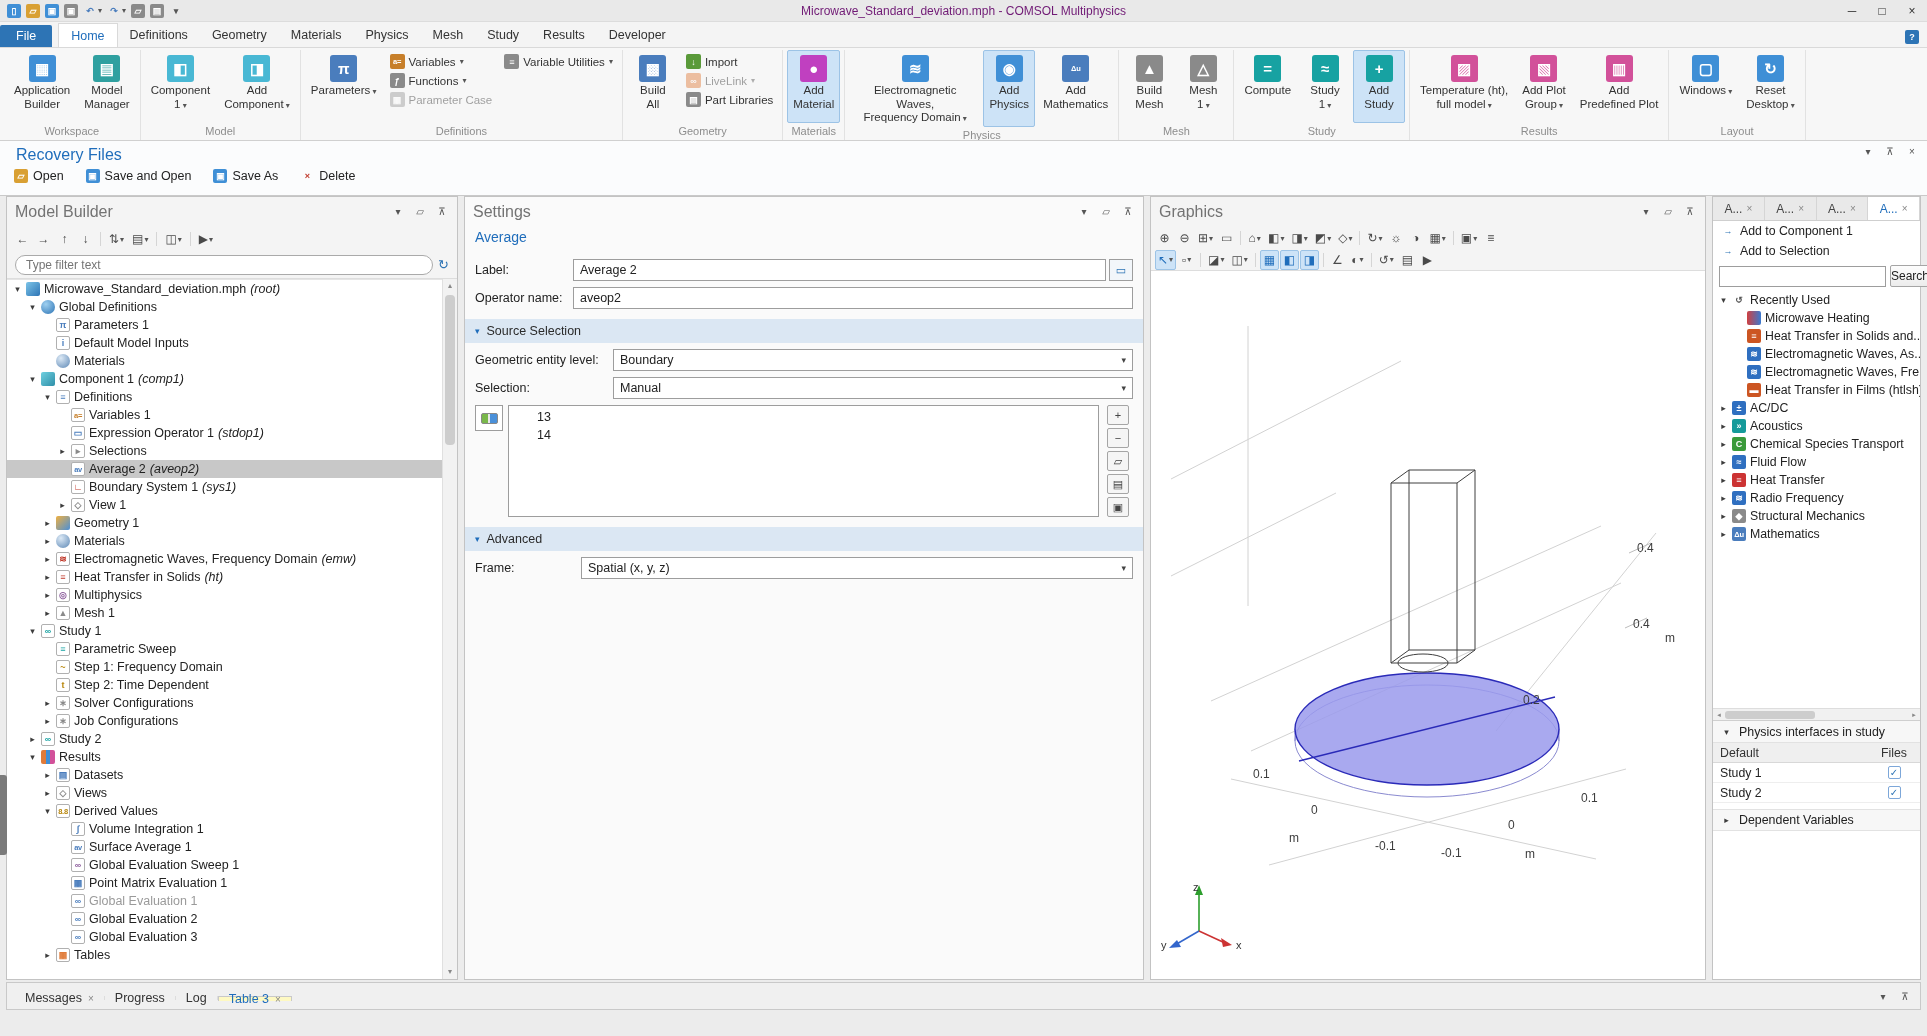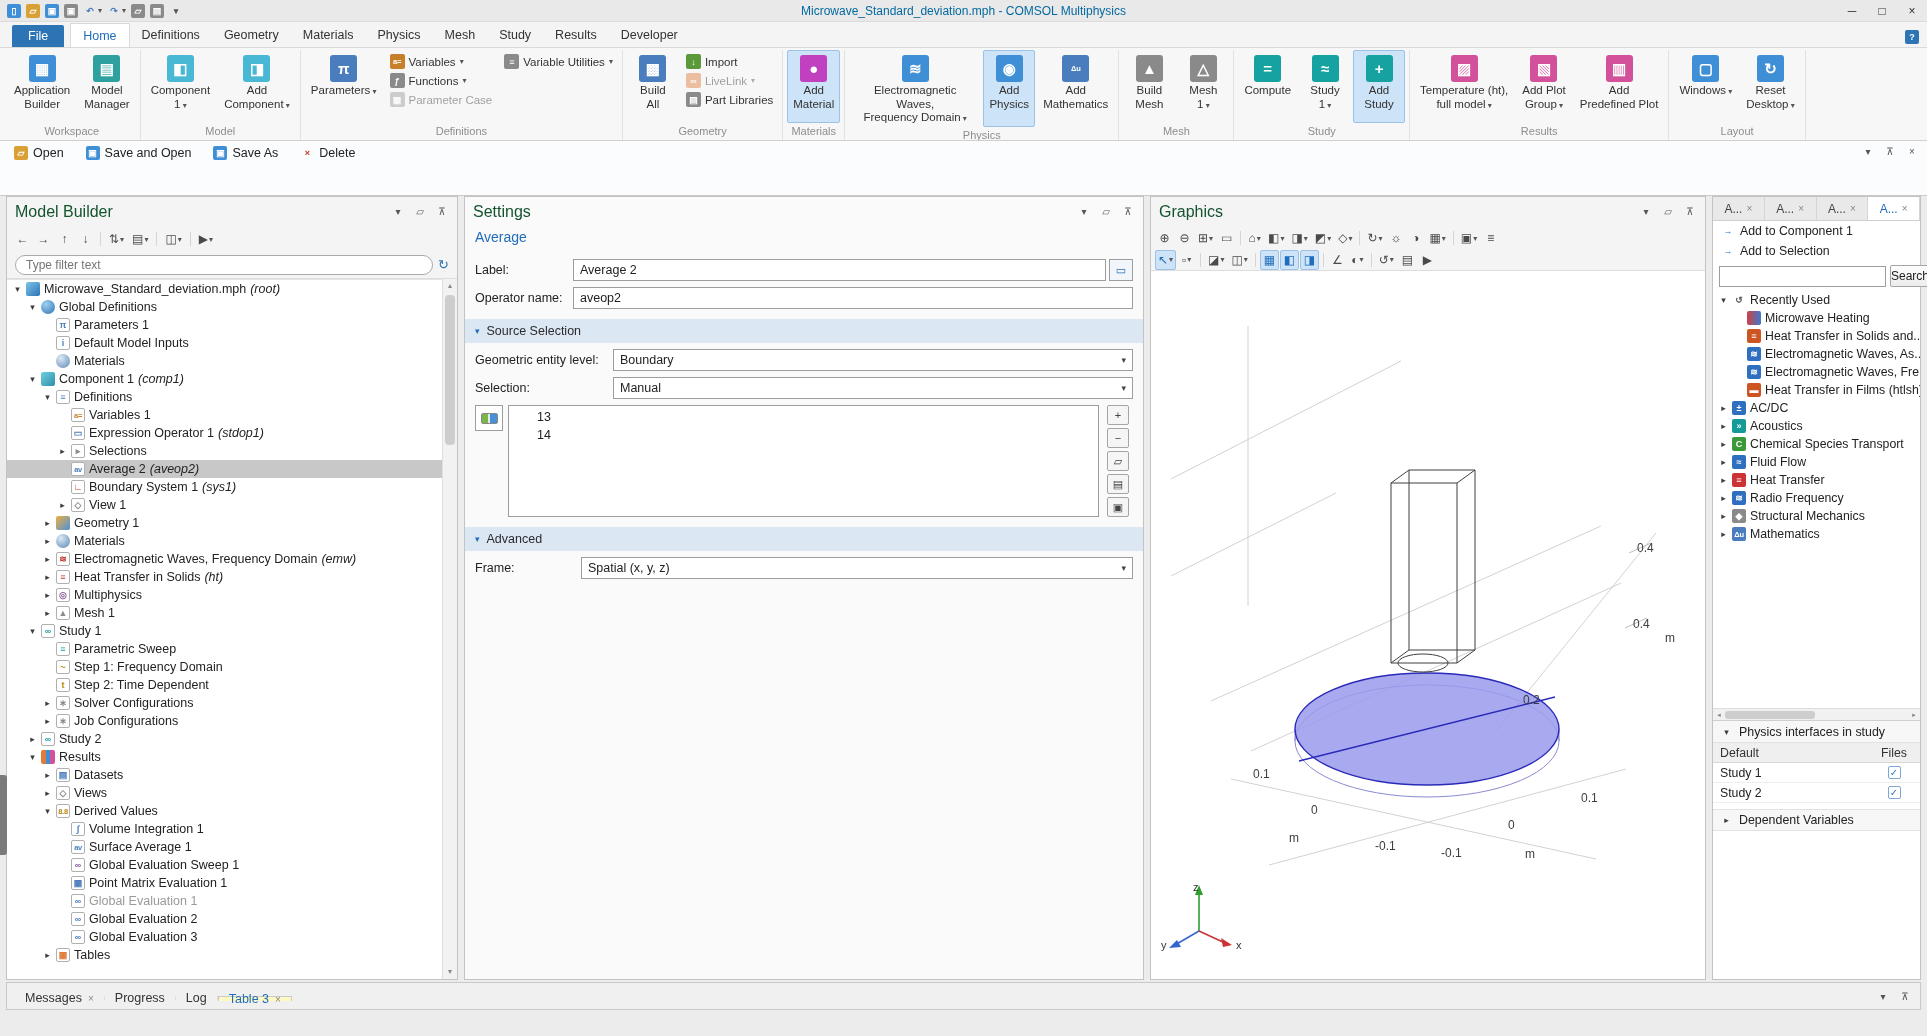--- a/index.html
+++ b/index.html
@@ -7,26 +7,26 @@
   .app {
     position: relative; width: 1927px; height: 1036px; overflow: hidden;
     background: #ececec; color: #222;
     font-family: "Liberation Sans", sans-serif; font-size: 13px;
   }
   
   .titlebar { position: absolute; top: 0; left: 0; right: 0; height: 22px;
     background: #e9e9e9; border-bottom: 1px solid #dcdcdc; display: flex; align-items: center; }
   .qat { display: flex; align-items: center; gap: 3px; padding-left: 6px; }
   .qbtn { display: inline-flex; align-items: center; gap: 1px; height: 18px; padding: 0 1px; }
-  .title-text { position: absolute; left: 50%; transform: translateX(-50%); font-size: 12px; color: #0369a1; white-space: nowrap; }
+  .title-text { position: absolute; left: 50%; transform: translateX(-50%); font-size: 12px; color: #701a75; white-space: nowrap; }
   .win-controls { margin-left: auto; display: flex; }
   .win-btn { width: 30px; height: 22px; display: flex; align-items: center; justify-content: center; font-size: 12px; color: #333; }
   
   .menubar { position: absolute; top: 22px; left: 0; right: 0; height: 26px; background: #f4f4f4;
-    border-bottom: 1px solid #d9d9d9; display: flex; align-items: flex-end; padding-left: 12px; }
+    border-bottom: 1px solid #d9d9d9; display: flex; align-items: flex-end; padding-left: 0; }
   .file-btn { background: #2d74b5; color: #fff; font-size: 12.5px; padding: 4px 16px; border-radius: 2px 2px 0 0; margin-right: 6px; }
   .menu-tab { padding: 5px 12px 4px; font-size: 12.5px; color: #333; }
   .menu-tab.active { background: #fff; color: #1f6dbb; border: 1px solid #d9d9d9; border-bottom: none; }
   .menu-help { margin-left: auto; margin-right: 8px; margin-bottom: 3px; }
   
   .ribbon { position: absolute; top: 48px; left: 0; right: 0; height: 93px; background: #f7f7f7;
     border-bottom: 1px solid #d0d0d0; display: flex; align-items: stretch; padding: 2px 4px 0; overflow: hidden; }
   .rgroup { display: flex; flex-direction: column; border-right: 1px solid #e2e2e2; padding: 0 4px; flex: none; }
   .rgroup-content { flex: 1; display: flex; align-items: stretch; gap: 2px; }
   .rgroup-label { height: 17px; line-height: 16px; text-align: center; font-size: 11px; color: #8d8d8d; }
@@ -56,21 +56,21 @@
   .rec-action { display: flex; align-items: center; gap: 5px; }
   .hcorner { position: absolute; right: 8px; top: 5px; display: flex; gap: 8px; }
   .hbtn { font-size: 10px; color: #555; width: 14px; text-align: center; }
   
   .panel { position: absolute; top: 196px; height: 784px; background: #fff; border: 1px solid #c3c3c3; }
   .mb-panel { left: 6px; width: 452px; background: #fff; }
   .settings-panel { left: 464px; width: 680px; background: #fafafa; }
   .graphics-panel { left: 1150px; width: 556px; }
   .right-panel { left: 1712px; width: 209px; display: flex; flex-direction: column; }
   .panel-header { height: 30px; display: flex; align-items: center; padding: 0 8px; background: #f4f4f4; position: relative; }
-  .panel-title { color: #14532d; font-size: 16px; }
+  .panel-title { color: #737373; font-size: 16px; }
   .panel-header .hcorner { top: 9px; }
   
   .mb-toolbar { height: 24px; display: flex; align-items: center; gap: 2px; padding: 0 6px; background: #f4f4f4; }
   .gbtn { height: 20px; min-width: 19px; display: inline-flex; align-items: center; justify-content: center;
     font-size: 12px; color: #4a4a4a; border-radius: 2px; padding: 0 2px; border: 1px solid transparent; }
   .gbtn.active { background: #cde3f7; border-color: #9cc3e6; color: #1f6dbb; }
   .gbtn .caret { margin-left: 1px; }
   .tsep { width: 1px; height: 14px; background: #d5d5d5; margin: 0 3px; }
   .mb-filter { height: 28px; display: flex; align-items: center; gap: 5px; padding: 0 8px; background: #f4f4f4; border-bottom: 1px solid #ddd; }
   .filter-input { flex: 1; height: 20px; border: 1px solid #aaa; border-radius: 10px; padding: 0 10px; font-size: 12px;
@@ -401,20 +401,21 @@
             <span class="ic ic26 " style="background: rgb(63, 143, 214); color: rgb(255, 255, 255);">↻</span>
             <div class="rbtn-label"><span>Reset
 Desktop</span><span class="caret"> ▾</span></div>
           </div>
         </div>
         <div class="rgroup-label">Layout</div>
       </div>
     </div>
 
   <div class="recovery">
+    <div class="recovery-title">Recovery Files</div>
     <div class="rec-actions" id="rec-actions">
         <div class="rec-action">
           <span class="ic ic14 " style="background: rgb(217, 160, 51); color: rgb(255, 255, 255);">▱</span>
           <span>Open</span>
         </div>
         <div class="rec-action">
           <span class="ic ic14 " style="background: rgb(63, 143, 214); color: rgb(255, 255, 255);">▣</span>
           <span>Save and Open</span>
         </div>
         <div class="rec-action">

